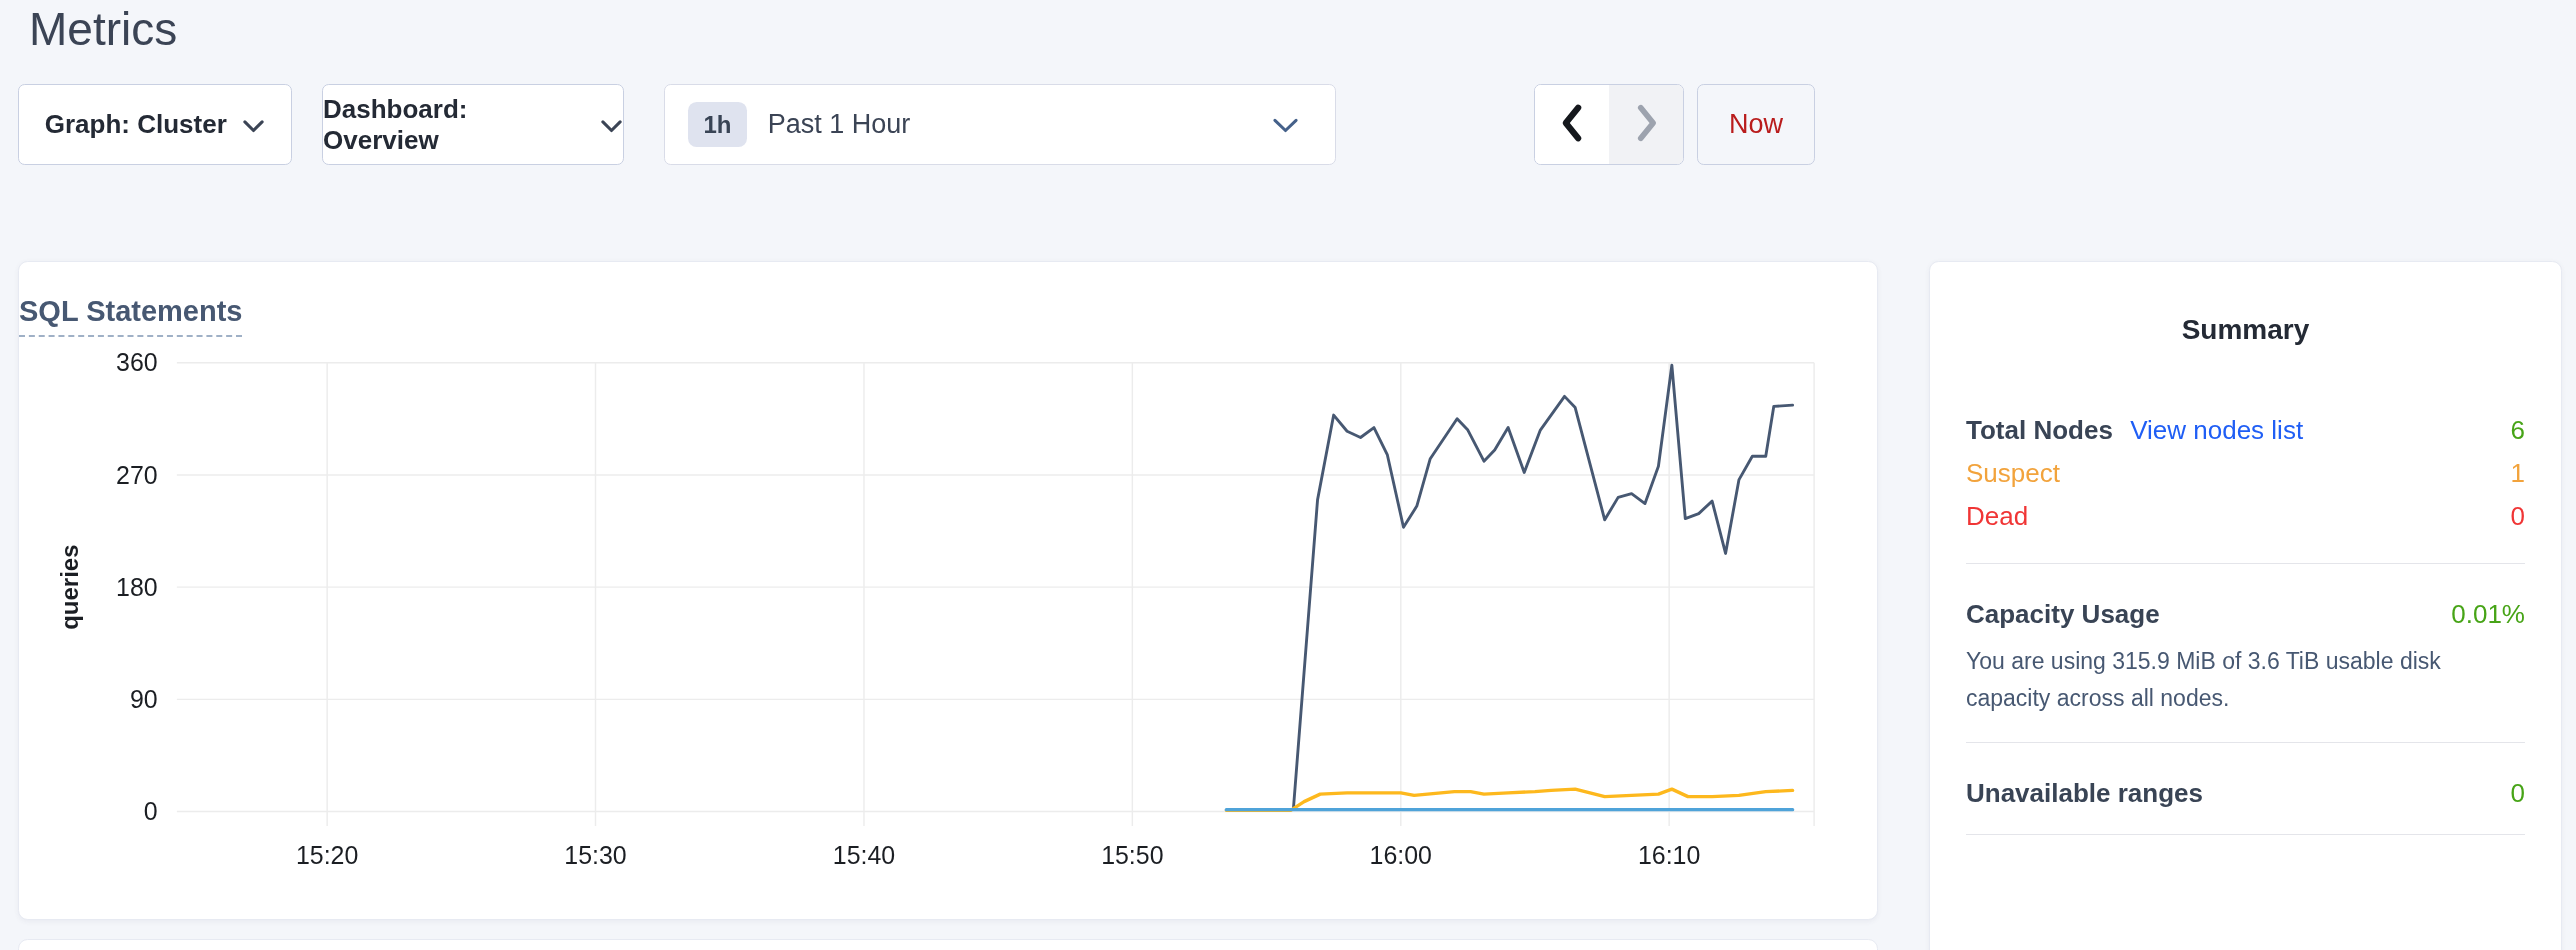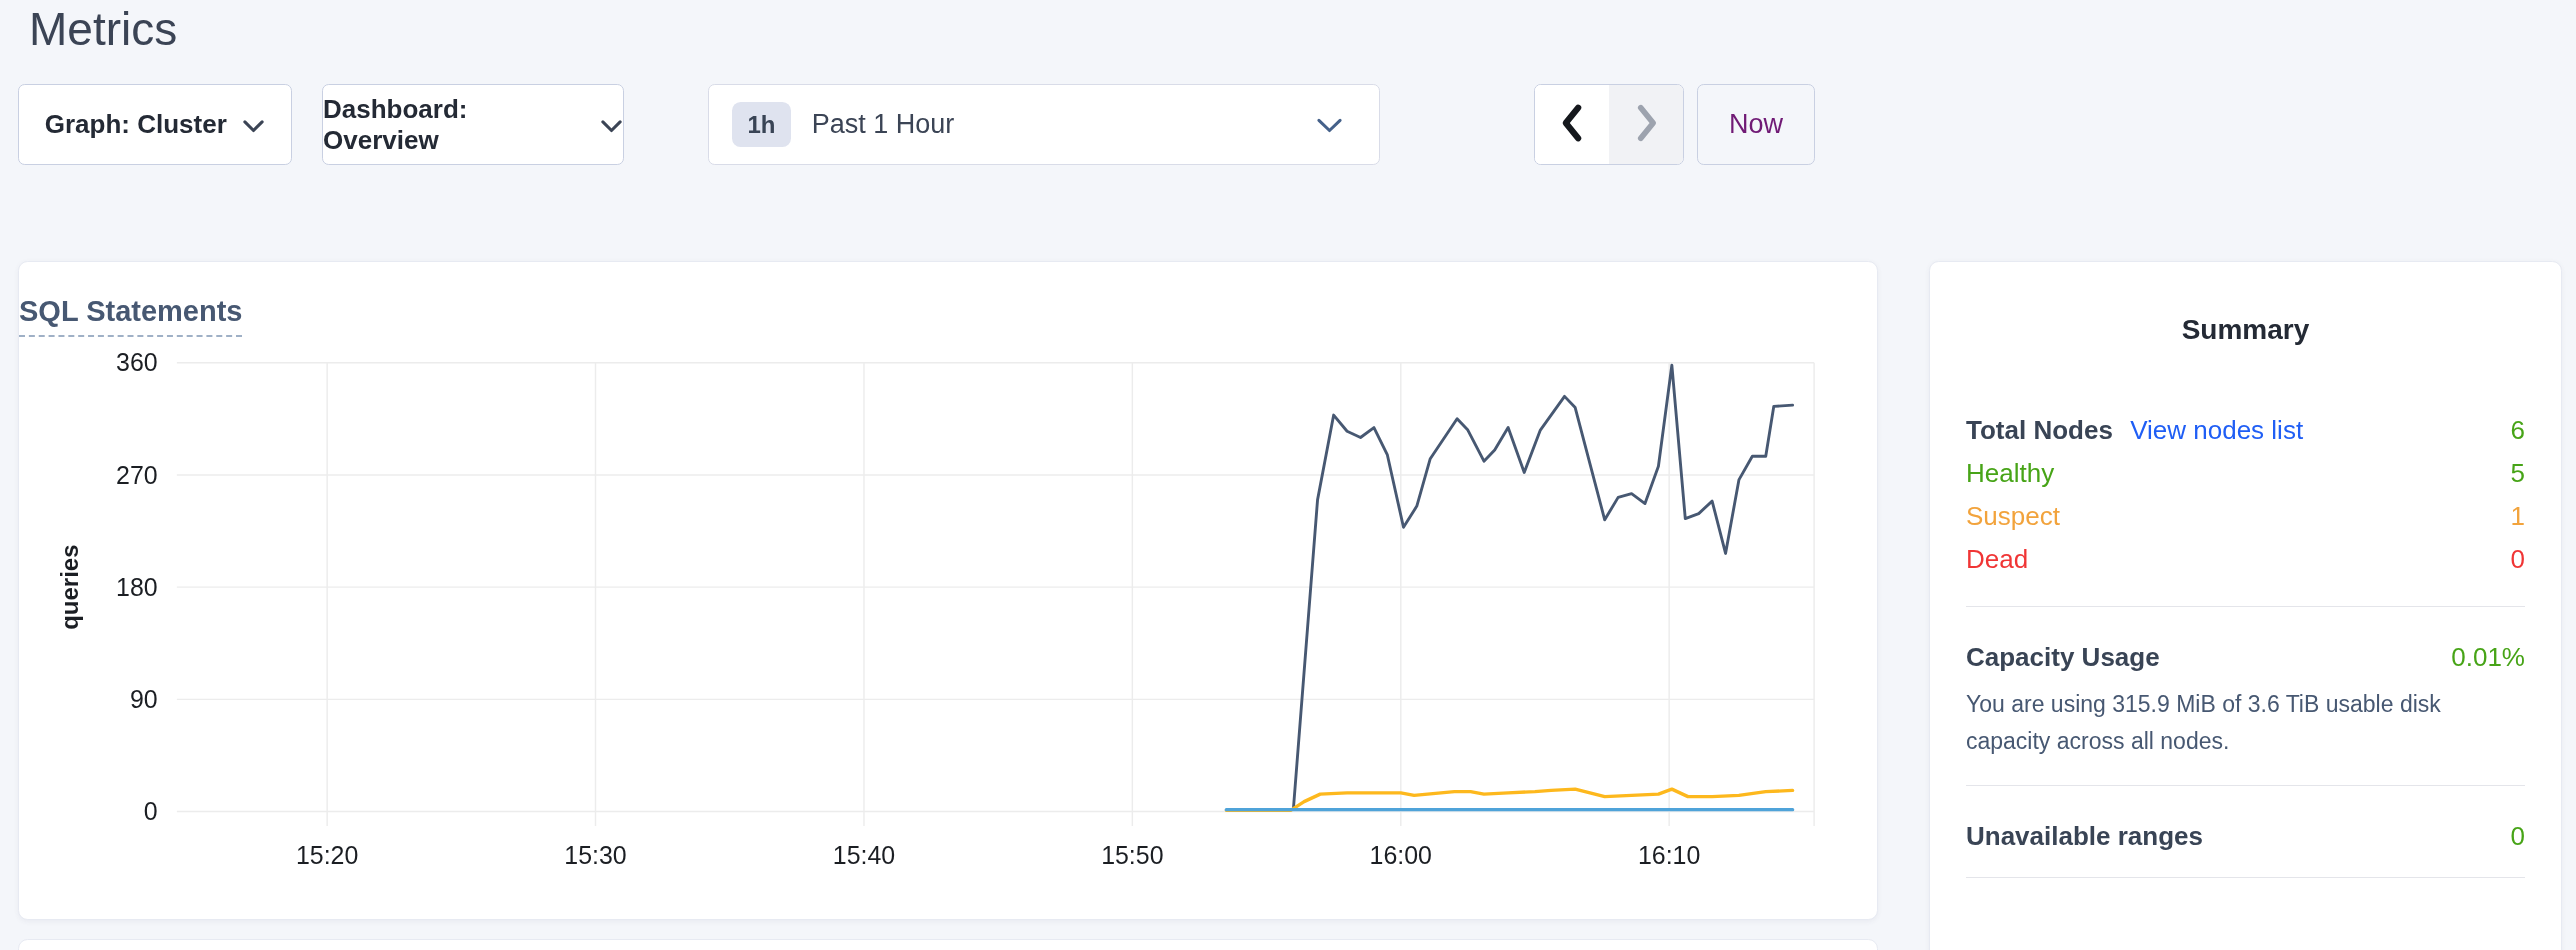--- a/index.html
+++ b/index.html
@@ -3,29 +3,29 @@
 <meta charset="utf-8">
 <style>
   html,body{margin:0;padding:0;background:#f4f6fa;font-family:"Liberation Sans","DejaVu Sans",sans-serif;}
   .page{position:relative;width:2576px;height:950px;overflow:hidden;background:#f4f6fa;color:#242a35;}
   .page-title{position:absolute;left:29px;top:1.9px;font-size:46px;font-weight:500;color:#3b4455;margin:0;}
   
   .ctl{position:absolute;top:84px;height:81px;box-sizing:border-box;background:#fff;border:1px solid #c9d0e2;border-radius:6.7px;display:flex;align-items:center;cursor:pointer;}
   .dropdown{justify-content:center;gap:15.4px;font-size:26px;font-weight:700;color:#242a35;}
   .dd-graph{left:18px;width:274px;}
   .dd-dashboard{left:322px;width:302px;}
-  .time-selector{left:708px;width:672px;border-color:#d9dce8;}
+  .time-selector{left:664px;width:672px;border-color:#d9dce8;}
   .time-badge{margin-left:23px;background:#dfe3ef;color:#394455;font-weight:700;font-size:24px;border-radius:8.6px;padding:8.6px 15.4px;}
   .time-label{margin-left:21px;font-size:27px;color:#3b4455;}
   .time-chev{position:absolute;right:36px;top:33px;}
   .arrow-group{left:1534px;width:150px;padding:0;overflow:hidden;}
   .arrow-half{width:50%;height:100%;display:flex;align-items:center;justify-content:center;background:#fff;border:none;cursor:pointer;}
   .arrow-half.disabled{background:#f1f2f5;cursor:default;}
   .arrow-divider{width:1px;height:100%;background:#d5d9e5;}
-  .now-btn{left:1697px;width:118px;background:transparent;border-color:#c9d0e2;justify-content:center;font-size:27px;font-weight:500;color:#701a75;cursor:default;text-align:center;}
+  .now-btn{left:1697px;width:118px;background:transparent;border-color:#c9d0e2;justify-content:center;font-size:27px;font-weight:500;color:#b91c1c;cursor:default;text-align:center;}
   
   .card{position:absolute;background:#fff;border:1px solid #e7eaf2;border-radius:9.6px;box-shadow:0 1.9px 5.8px rgba(60,70,100,0.06);}
   .chart-card{left:18px;top:261px;width:1858px;height:657px;}
   .chart-title{position:absolute;left:0;right:0;top:33px;text-align:left;font-size:29px;font-weight:700;color:#475872;}
   .chart-title span{border-bottom:2.9px dashed #9fb0c6;padding-bottom:7.7px;cursor:pointer;}
   .chart-svg{position:absolute;left:0;top:0;width:1858px;height:657px;}
   .grid{stroke:#ececec;stroke-width:1.5;}
   .ytick,.xtick{font-family:"Liberation Sans",sans-serif;font-size:26px;fill:#1b1e23;}
   .ytick{text-anchor:end;}
   .xtick{text-anchor:middle;}
@@ -133,24 +133,20 @@
   <div class="card summary-card">
     <h3 class="summary-title">Summary</h3>
 
     <div class="nodes-block">
       <div class="srow">
         <span class="lbl-bold">Total Nodes</span>
         <span class="link">View nodes list</span>
         <span class="val green">6</span>
       </div>
       <div class="srow">
-        <span class="green">Healthy</span>
-        <span class="val green">5</span>
-      </div>
-      <div class="srow">
         <span class="orange">Suspect</span>
         <span class="val orange">1</span>
       </div>
       <div class="srow">
         <span class="red">Dead</span>
         <span class="val red">0</span>
       </div>
     </div>
 
     <hr class="divider">

